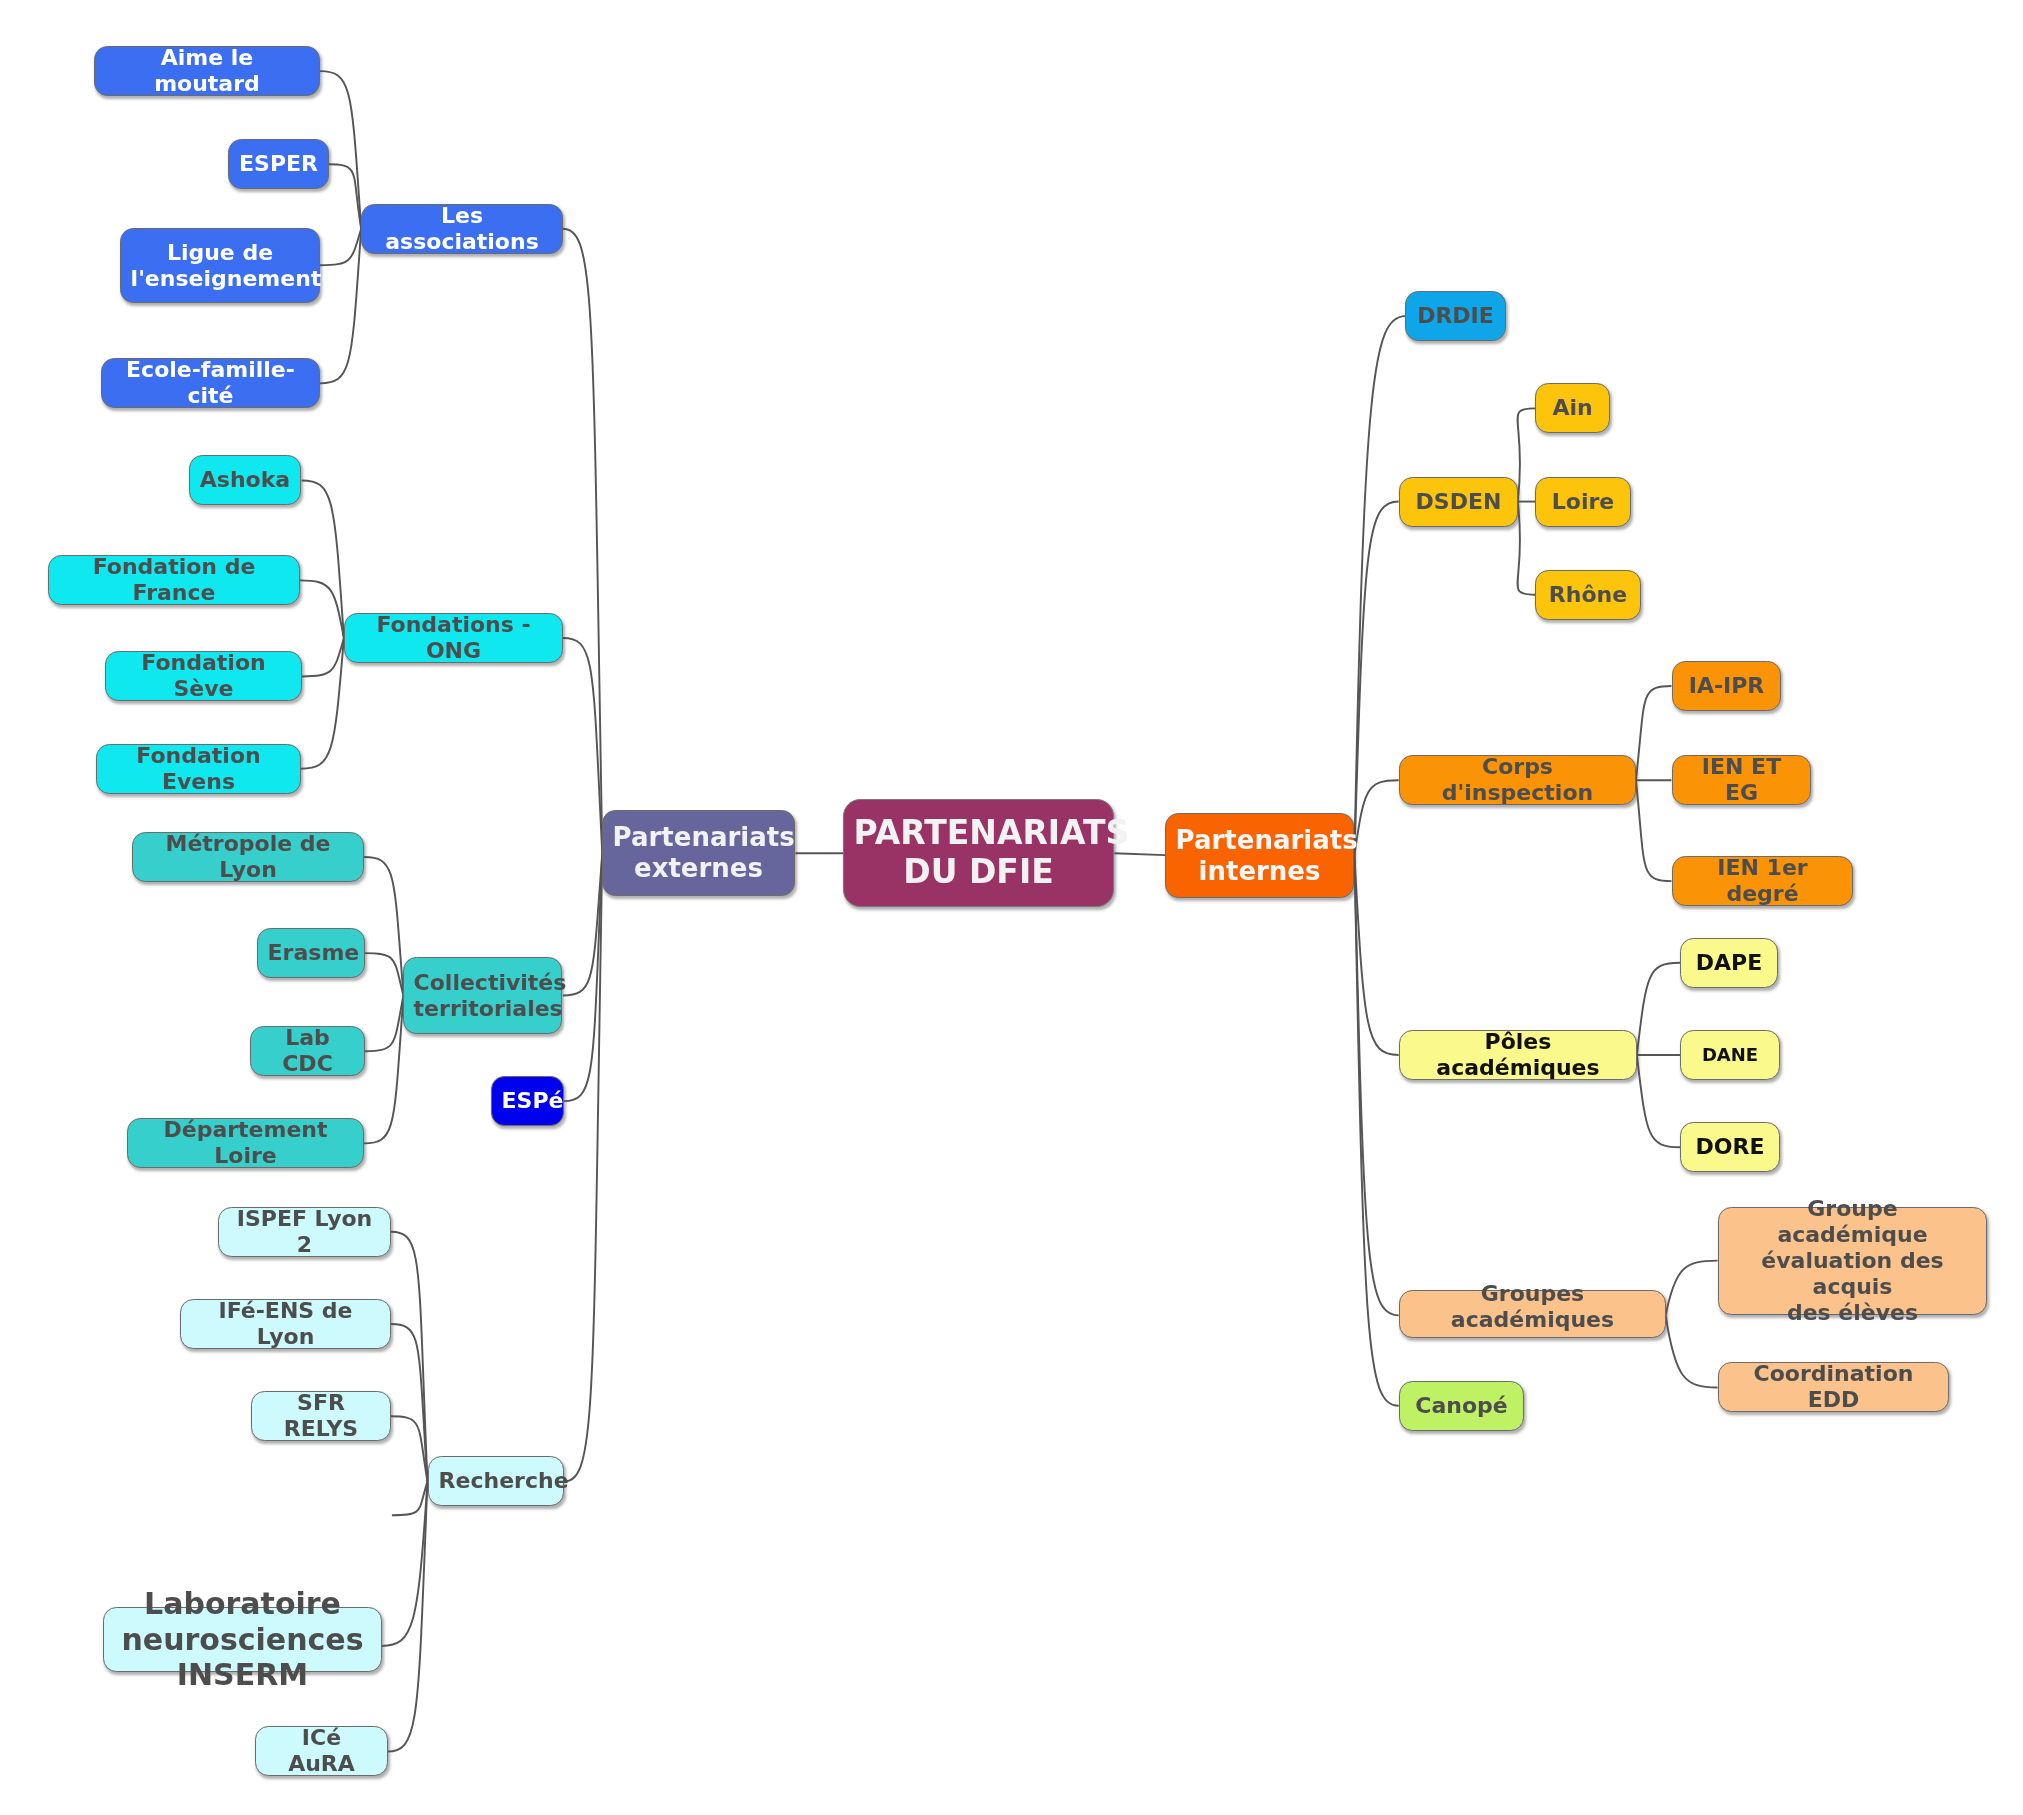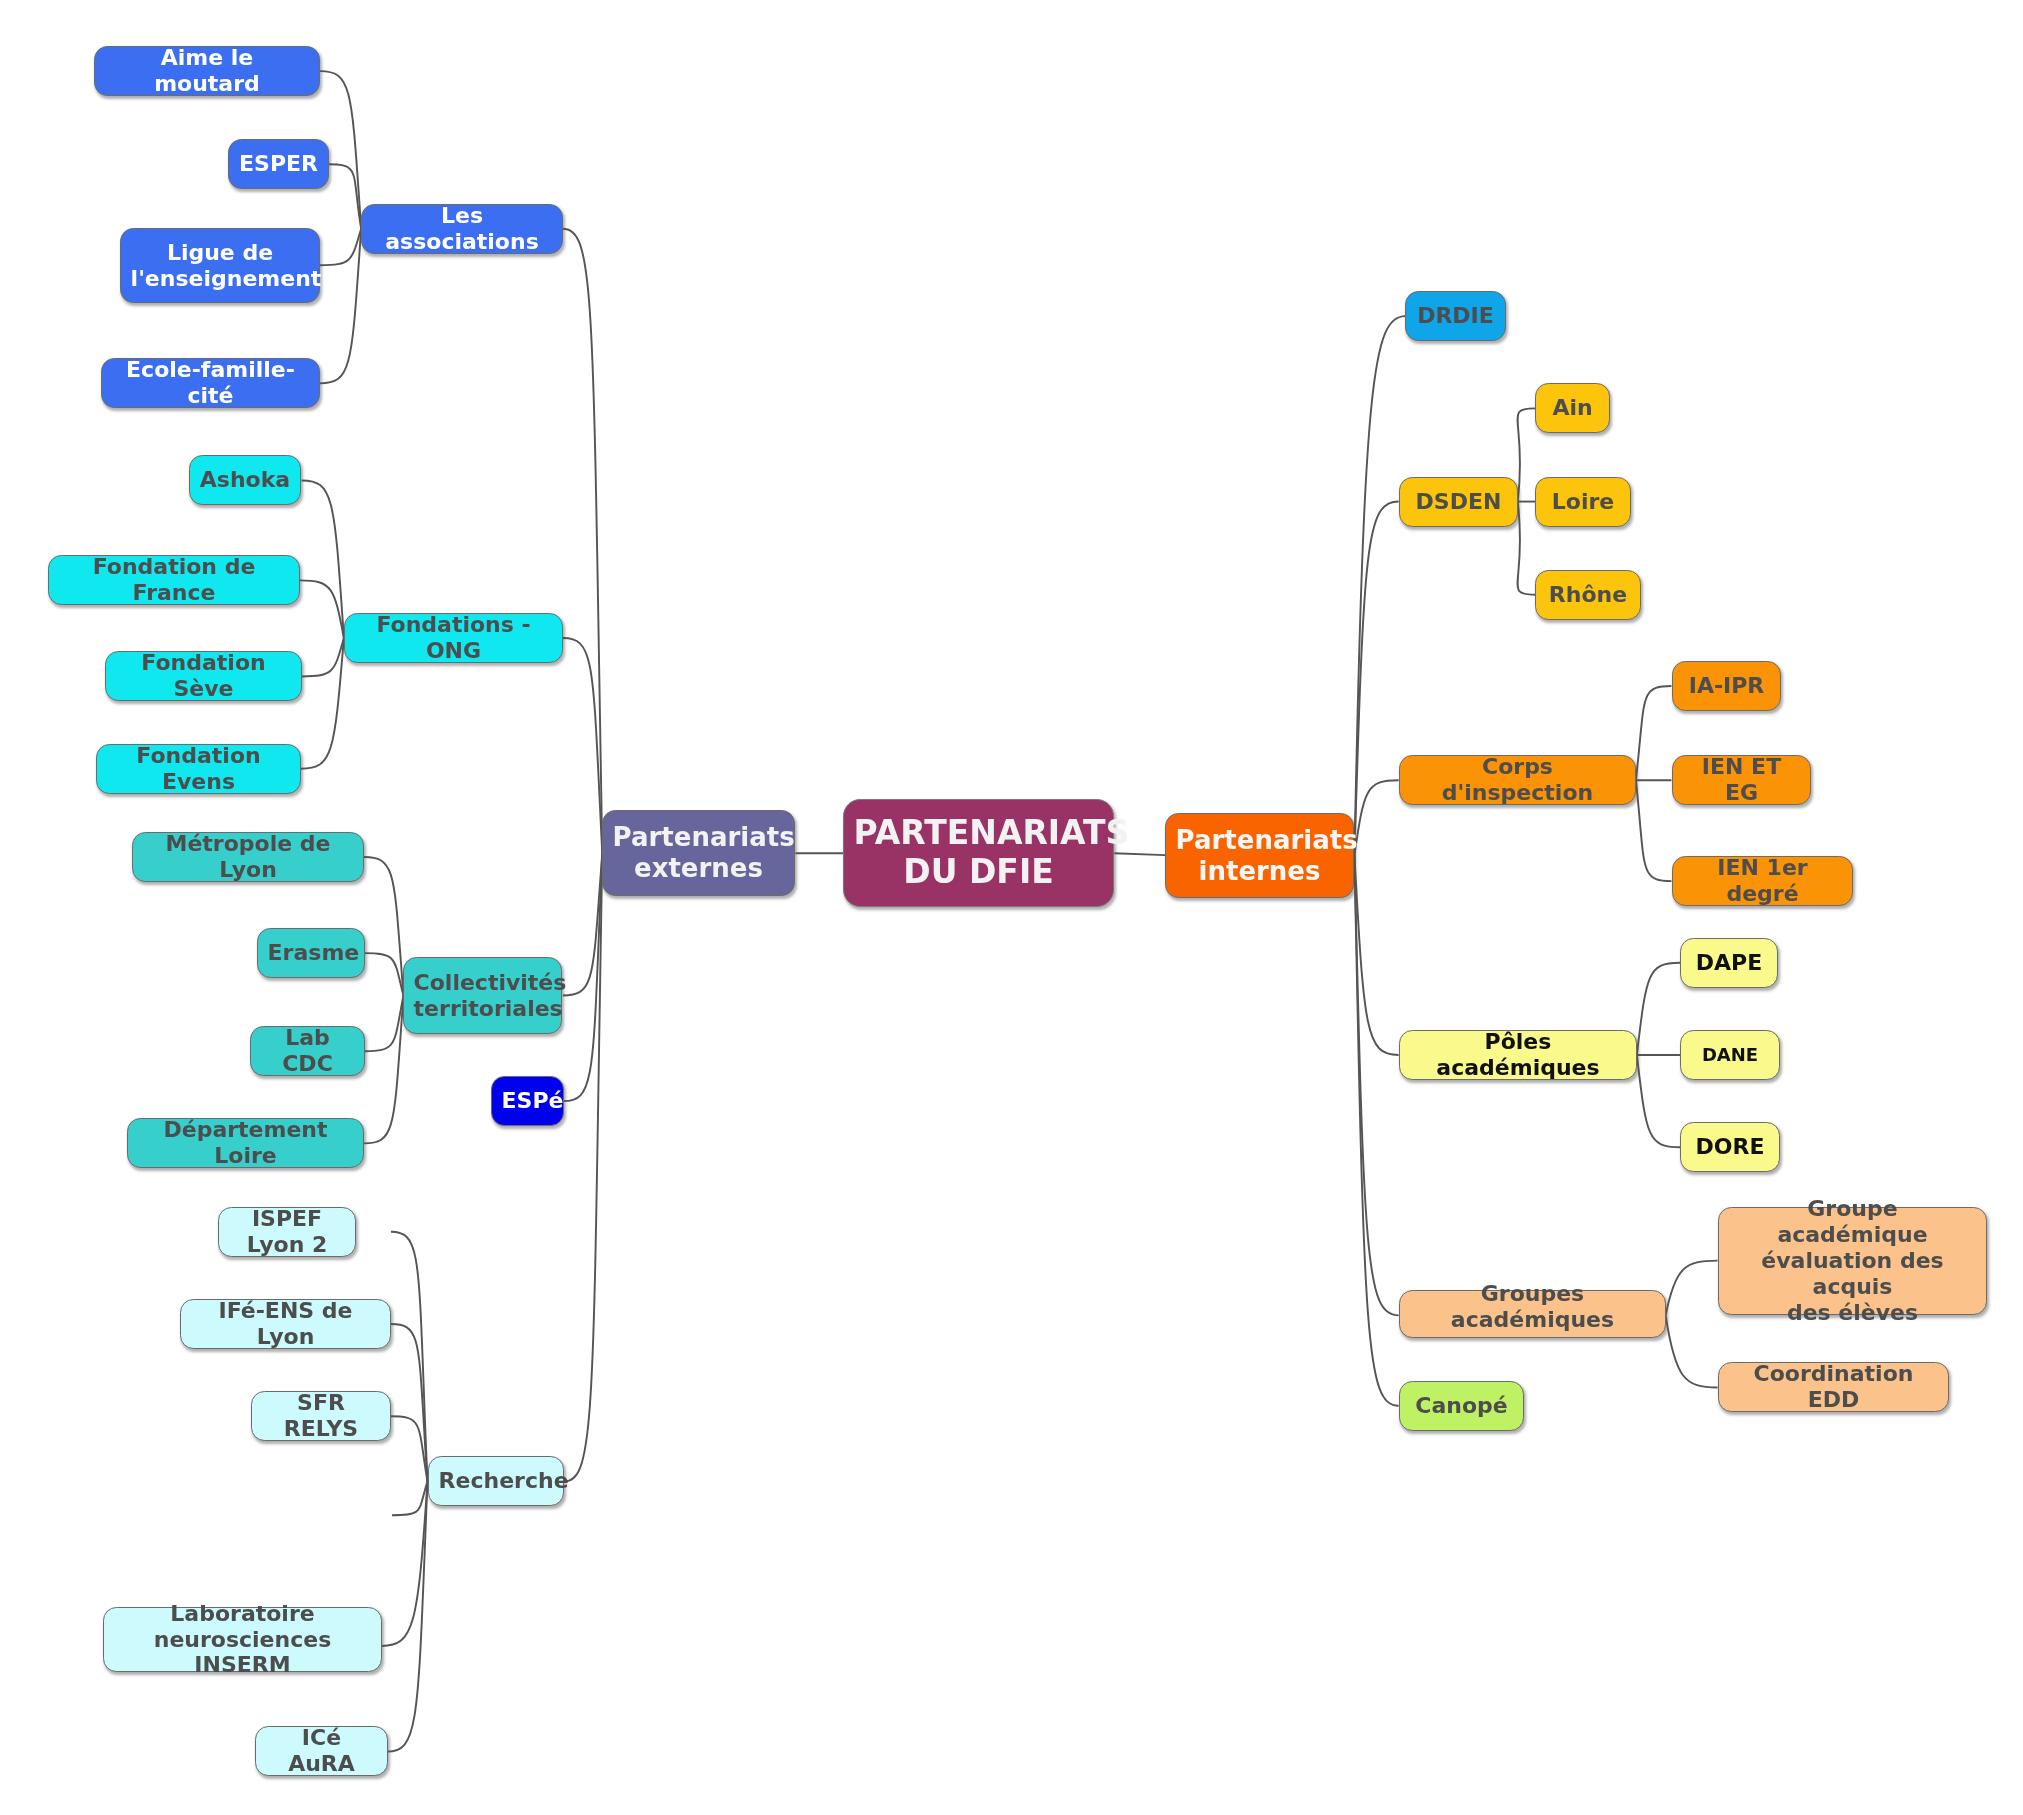--- a/index.html
+++ b/index.html
@@ -146,30 +146,30 @@
     <span>Département Loire</span>
   </div>
 
   <div class="node c-espe" style="left:491px;top:1076px;width:73px;height:50px;font-size:22px;">
     <span>ESPé</span>
   </div>
 
   <div class="node c-rech" style="left:428px;top:1456px;width:136px;height:50px;font-size:22px;">
     <span>Recherche</span>
   </div>
-  <div class="node c-rech" style="left:218px;top:1207px;width:138px;height:50px;font-size:22px;">
+  <div class="node c-rech" style="left:218px;top:1207px;width:173px;height:50px;font-size:22px;">
     <span>ISPEF Lyon 2</span>
   </div>
   <div class="node c-rech" style="left:180px;top:1299px;width:211px;height:50px;font-size:22px;">
     <span>IFé-ENS de Lyon</span>
   </div>
   <div class="node c-rech" style="left:251px;top:1391px;width:140px;height:50px;font-size:22px;">
     <span>SFR RELYS</span>
   </div>
-  <div class="node c-rech" style="left:103px;top:1607px;width:279px;height:65px;font-size:22px;">
+  <div class="node c-rech" style="left:103px;top:1607px;width:279px;height:65px;font-size:30px;">
     <span>Laboratoire<br>neurosciences INSERM</span>
   </div>
   <div class="node c-rech" style="left:255px;top:1726px;width:133px;height:50px;font-size:22px;">
     <span>ICé AuRA</span>
   </div>
 
   <div class="node c-drdie" style="left:1405px;top:291px;width:101px;height:50px;font-size:22px;">
     <span>DRDIE</span>
   </div>
 

